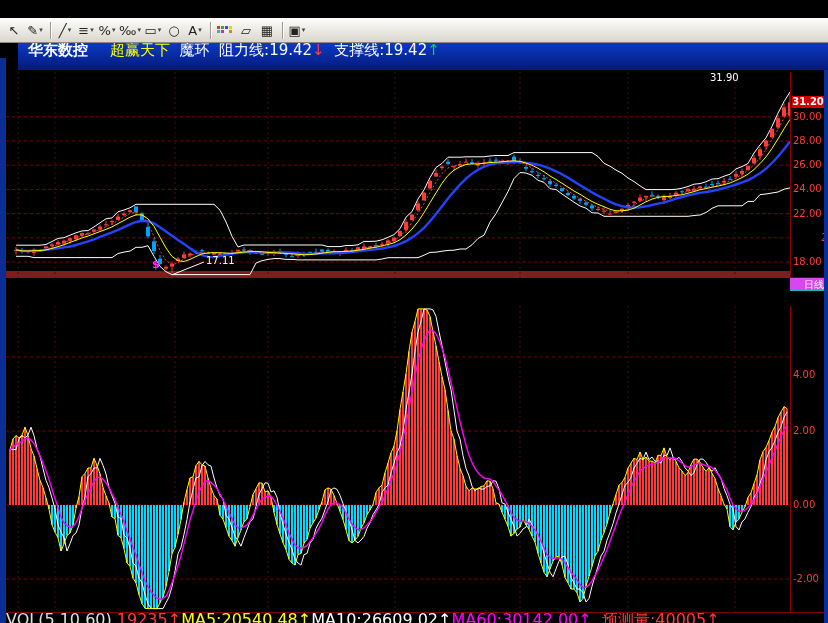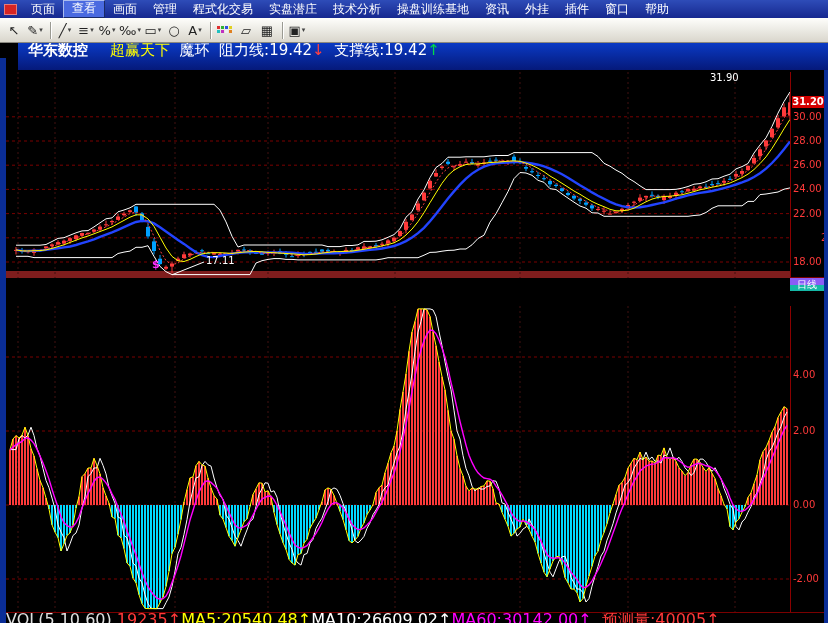--- a/index.html
+++ b/index.html
@@ -28,57 +28,39 @@
 .daybadge{position:absolute;right:5px;top:0;color:#ff2a2a;font-weight:bold;font-size:11px}
 .plot-main{position:absolute;left:6px;top:72px;width:784px;height:206px;background:#000;
   border-bottom:7px solid #7f1d1d}
 .axis-main{position:absolute;left:790px;top:72px;width:34px;height:206px;background:#000;
   border-left:1px solid #8a0000;border-bottom:1px solid #7a0000}
 .pricelabel,.osclabel{position:absolute;left:2px;color:#ff3a3a;font-size:10px;line-height:10px;white-space:nowrap}
 .lastprice{position:absolute;left:1px;width:32px;height:12px;background:#d40000;color:#fff;
   font-size:10px;font-weight:bold;text-align:center;line-height:12px}
 .xaxis{position:absolute;left:6px;top:278px;width:784px;height:13px;background:#000;border-bottom:1px solid #7a0000}
 .xtick{position:absolute;top:1px;color:#cfcfcf;font-size:10px;line-height:11px}
-.periodbox{position:absolute;left:790px;top:278px;width:34px;height:13px;background:#8b5cf6;
-  color:#fff;font-size:10px;text-align:center;line-height:13px;border-bottom:6px solid #14b8a6}
+.periodbox{position:absolute;left:790px;top:278px;width:34px;height:13px;background:#d946ef;
+  color:#fff;font-size:10px;text-align:right;line-height:13px;border-bottom:1px solid #14b8a6}
 .p2header{position:absolute;left:6px;top:291px;width:818px;height:15px;background:#000;
   font-size:11px;line-height:15px;white-space:pre;overflow:hidden}
 .plot-osc{position:absolute;left:6px;top:306px;width:784px;height:306px;background:#000}
 .axis-osc{position:absolute;left:790px;top:306px;width:34px;height:306px;background:#000;border-left:1px solid #8a0000}
 .bottombar{position:absolute;left:6px;top:612px;width:818px;height:11px;background:#000;
   border-top:1px solid #7a0000;font-size:16px;line-height:14px;white-space:pre;overflow:hidden}
 .frame-l{position:absolute;left:0;top:58px;width:6px;height:565px;background:#0a2d96;z-index:7}
 .frame-r{position:absolute;left:824px;top:58px;width:4px;height:565px;background:#0a2d96;z-index:7}
 .anno{position:absolute;color:#fff;font-size:10px;line-height:10px;white-space:nowrap}
 .anno.dollar{color:#ff30ff;font-weight:bold;font-size:11px}
 .seg{display:inline}
 </style>
 </head>
 <body>
 
 <div class="app">
 
-  <div class="menubar">
-    <span class="appicon"></span>
-    <div id="menu-items" style="display:flex">
-        <span class="menu-item">页面</span>
-        <span class="menu-item active">查看</span>
-        <span class="menu-item">画面</span>
-        <span class="menu-item">管理</span>
-        <span class="menu-item">程式化交易</span>
-        <span class="menu-item">实盘潜庄</span>
-        <span class="menu-item">技术分析</span>
-        <span class="menu-item">操盘训练基地</span>
-        <span class="menu-item">资讯</span>
-        <span class="menu-item">外挂</span>
-        <span class="menu-item">插件</span>
-        <span class="menu-item">窗口</span>
-        <span class="menu-item">帮助</span>
-      </div>
-  </div>
 
   <div class="toolbar" id="toolbar">
       <span class="tool">
         <span>↖</span>
       </span>
       <span class="tool">
         <span>✎</span>
         <span class="dd">▾</span>
       </span>
       <span class="tsep"></span>

